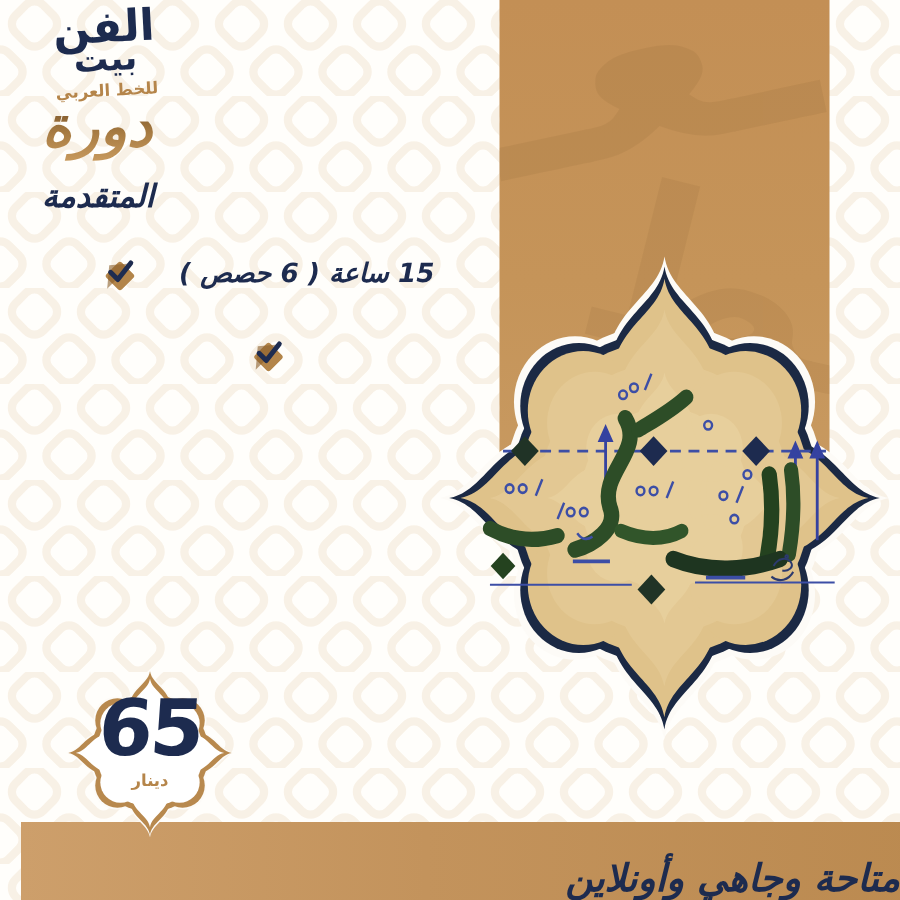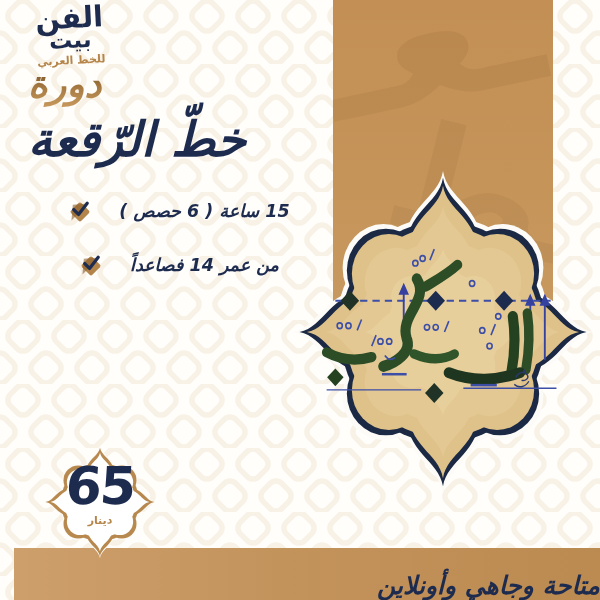--- a/index.html
+++ b/index.html
@@ -170,32 +170,31 @@
 </svg>
 
 <div class="logo">
   <span class="l1">الفن</span>
   <span class="l2">بيت</span>
   <span class="l3">للخط العربي</span>
 </div>
 
 <div class="col">
   <div class="course-label" dir="rtl">دورة</div>
-  <div class="course-title" dir="rtl">خطّ الرّقعة</div>
+  <div class="course-level" dir="rtl">المتقدمة</div>
   <div class="features">
     <div class="feature">
       <span class="ftext" dir="rtl">15 ساعة ( 6 حصص )</span>
       <svg class="check-icon" viewBox="0 0 28 28">
         <rect x="7" y="7" width="15" height="15" rx="2" transform="rotate(45 14.5 14.5)" fill="#b3854a"></rect>
         <path d="M 14.5,2 L 4,14.5 L 14.5,27 Z" fill="#8a5f2b" opacity="0.6" transform="rotate(45 14.5 14.5)"></path>
         <path d="M 8,12 L 13,17 L 22,5.5" stroke="#1e2c50" stroke-width="3.4" fill="none" stroke-linecap="round" stroke-linejoin="round"></path>
       </svg>
     </div>
     <div class="feature">
-      <span class="ftext" dir="rtl">من عمر 14 فصاعداً</span>
       <svg class="check-icon" viewBox="0 0 28 28">
         <rect x="7" y="7" width="15" height="15" rx="2" transform="rotate(45 14.5 14.5)" fill="#b3854a"></rect>
         <path d="M 14.5,2 L 4,14.5 L 14.5,27 Z" fill="#8a5f2b" opacity="0.6" transform="rotate(45 14.5 14.5)"></path>
         <path d="M 8,12 L 13,17 L 22,5.5" stroke="#1e2c50" stroke-width="3.4" fill="none" stroke-linecap="round" stroke-linejoin="round"></path>
       </svg>
     </div>
   </div>
 </div>
 
 <svg id="badge" width="120" height="120" viewBox="-110 -110 220 220">

